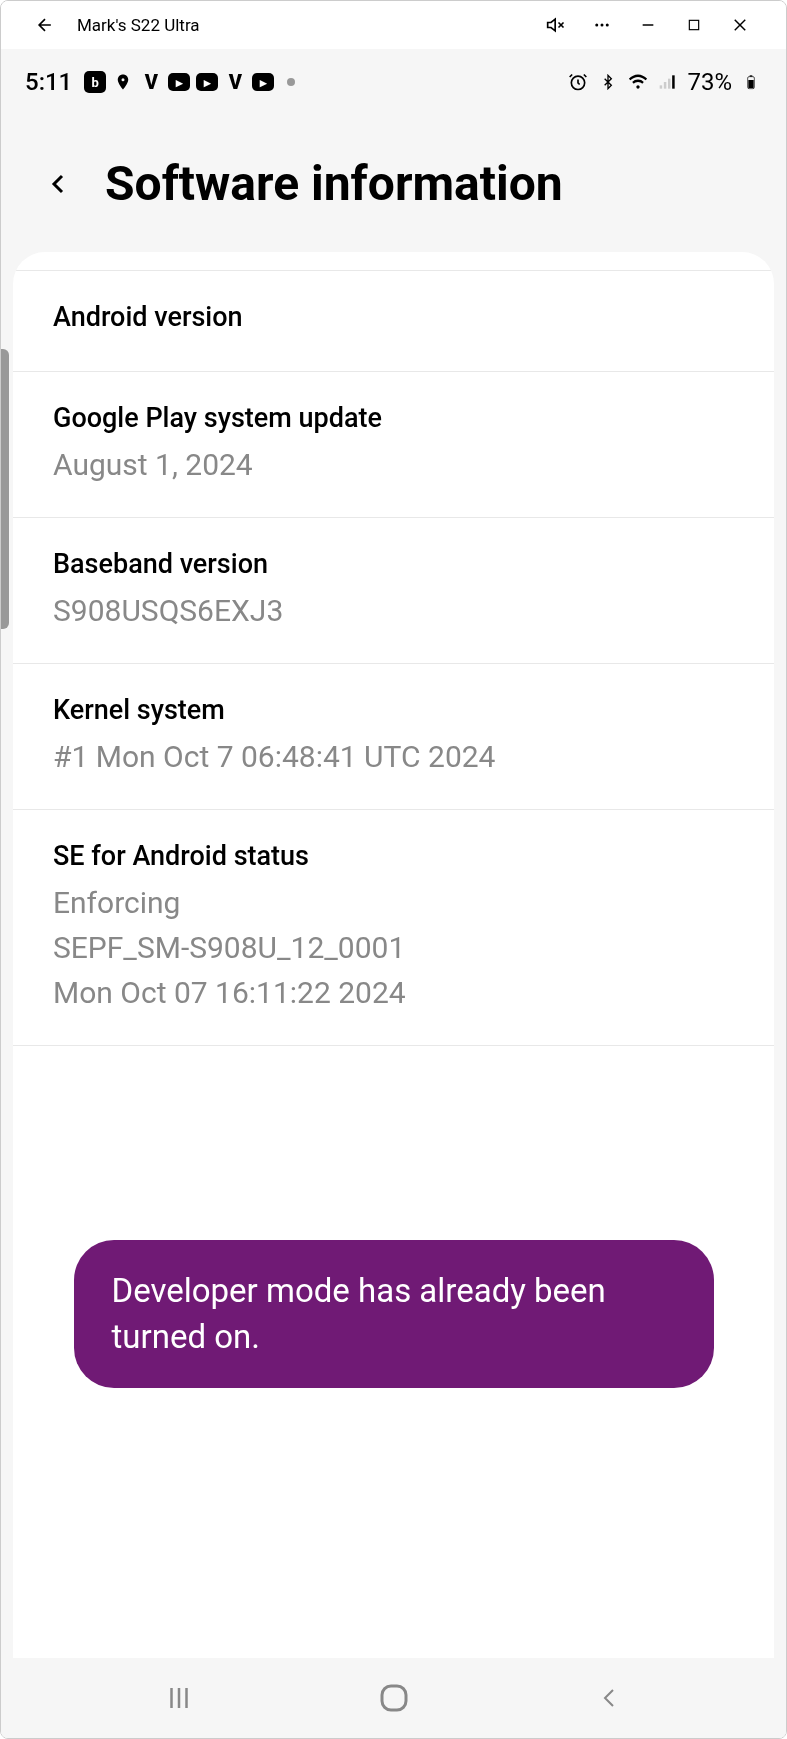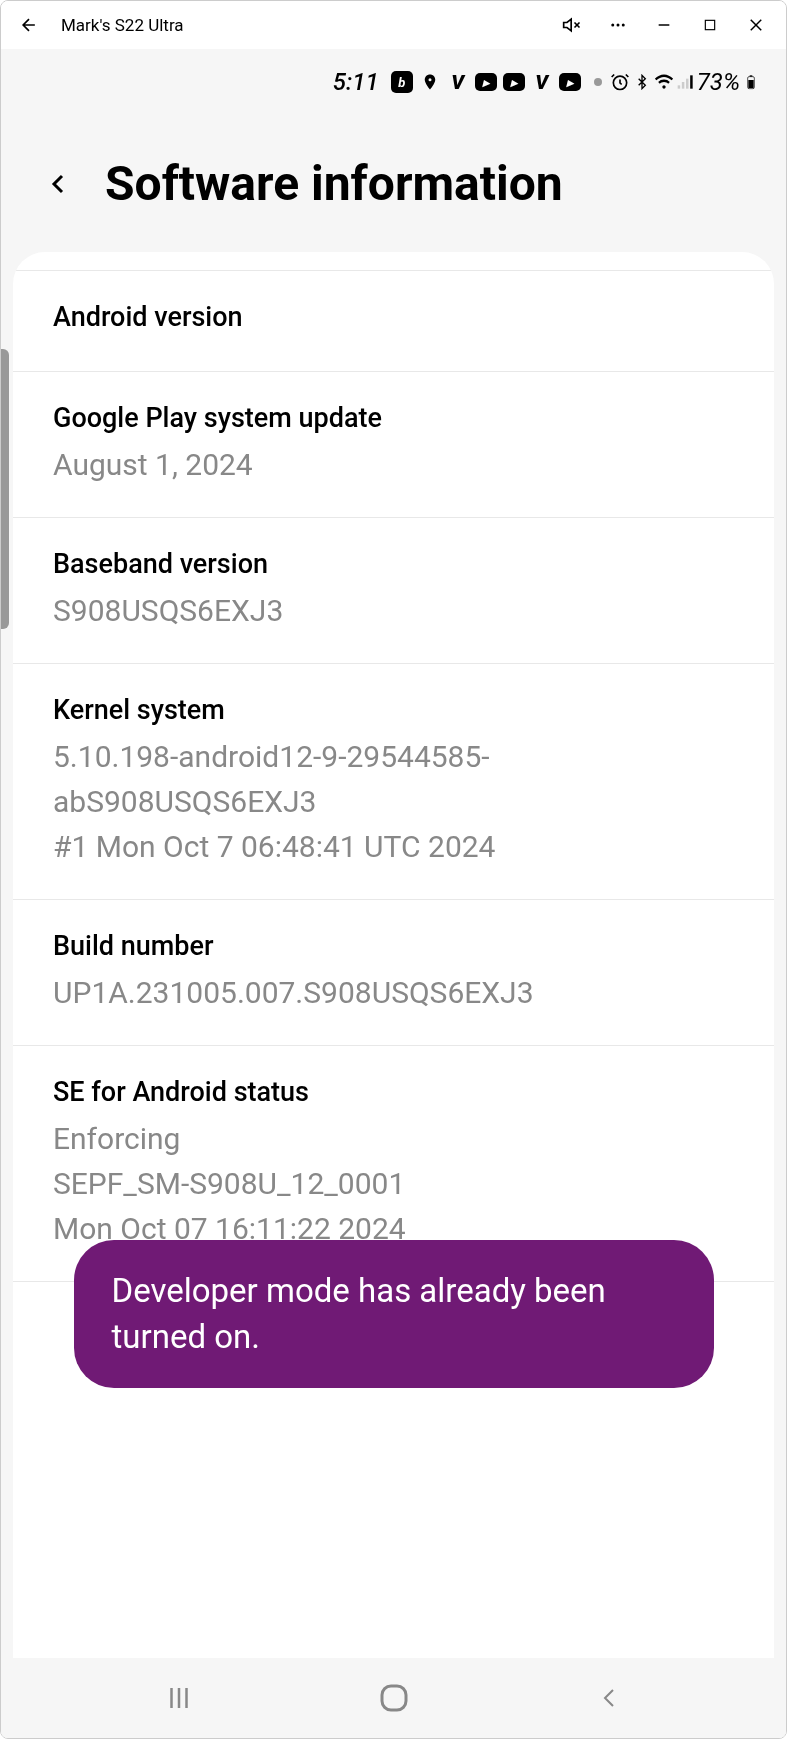--- a/index.html
+++ b/index.html
@@ -14,21 +14,21 @@
       background: #fff;
       position: relative;
       border: 1px solid #ccc;
       border-radius: 8px;
       overflow: hidden;
     }
     .window-titlebar {
       height: 48px;
       display: flex;
       align-items: center;
-      padding: 0 16px;
+      padding: 0 32px;
       background: #fff;
     }
     .window-back {
       width: 24px;
       height: 24px;
       display: flex;
       align-items: center;
       justify-content: center;
       margin-right: 20px;
       cursor: pointer;
@@ -52,24 +52,23 @@
       cursor: pointer;
     }
     .phone-container {
       background: #f6f6f6;
       height: calc(100% - 48px);
       position: relative;
     }
     .status-bar {
       display: flex;
       align-items: center;
-      justify-content: flex-end;
+      justify-content: space-between;
       padding: 18px 24px 8px 24px;
       height: 56px;
-      font-style: italic;
     }
     .status-left {
       display: flex;
       align-items: center;
       gap: 6px;
     }
     .status-time {
       font-size: 24px;
       font-weight: 500;
       color: #000;
@@ -79,20 +78,21 @@
       width: 22px;
       height: 22px;
       display: inline-flex;
       align-items: center;
       justify-content: center;
       color: #000;
     }
     .status-right {
       display: flex;
       align-items: center;
+      gap: 8px;
     }
     .battery-text {
       font-size: 24px;
       font-weight: 400;
       color: #000;
     }
     .page-header {
       display: flex;
       align-items: center;
       padding: 50px 24px 40px 40px;
@@ -343,26 +343,21 @@
     <div class="settings-item">
       <div class="item-title">Google Play system update</div>
       <div class="item-value">August 1, 2024</div>
     </div>
     <div class="settings-item">
       <div class="item-title">Baseband version</div>
       <div class="item-value">S908USQS6EXJ3</div>
     </div>
     <div class="settings-item">
       <div class="item-title">Kernel system</div>
-      <div class="item-value">5.10.198-android12-9-29544585-abS908USQS6EXJ3</div>
       <div class="item-value">#1 Mon Oct 7 06:48:41 UTC 2024</div>
-    </div>
-    <div class="settings-item">
-      <div class="item-title">Build number</div>
-      <div class="item-value">UP1A.231005.007.S908USQS6EXJ3</div>
     </div>
     <div class="settings-item">
       <div class="item-title">SE for Android status</div>
       <div class="item-value">Enforcing</div>
       <div class="item-value">SEPF_SM-S908U_12_0001</div>
       <div class="item-value">Mon Oct 07 16:11:22 2024</div>
     </div>
   </div>
 
   <div class="toast">

